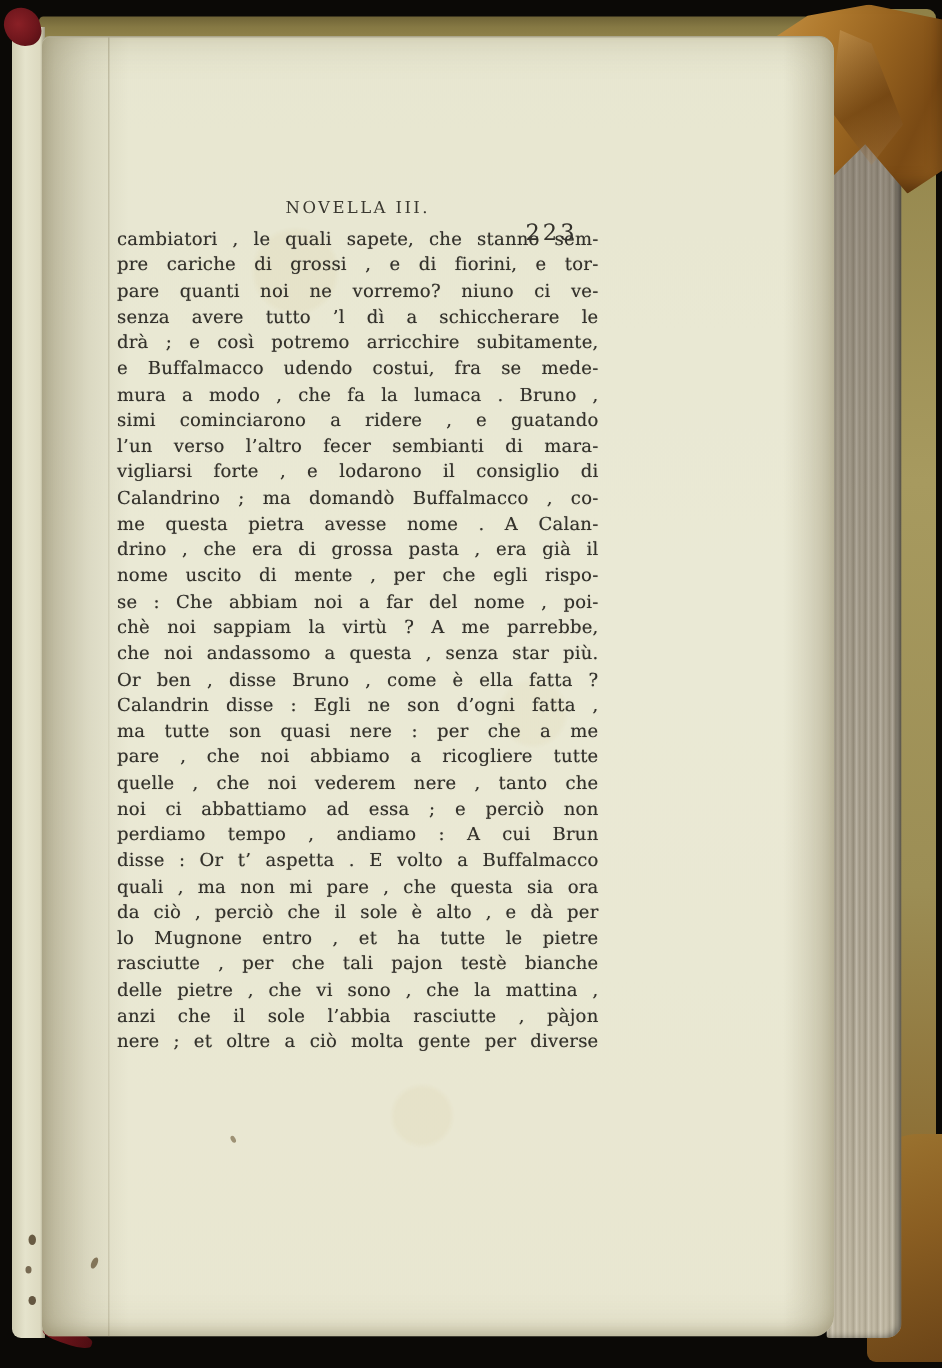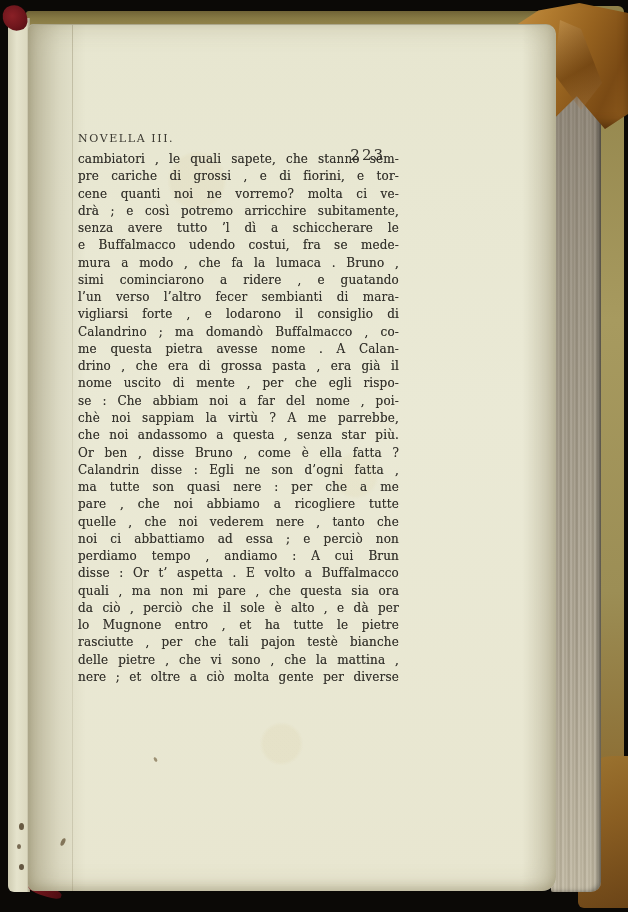--- a/index.html
+++ b/index.html
@@ -99,20 +99,21 @@
   .b5 { left:126px; top:732px; width:3px; height:5px; background:#6b5835; opacity:0.6; transform:rotate(-30deg); }
 
   
   .text-block {
     left:50px; top:107px; width:321px;
     color:#33312b;
   }
   .header-row {
     position:relative; height:17px; margin-bottom:2px;
     font-size:11px; letter-spacing:1.6px;
+    text-align:center;
   }
   .running-title { color:#3a3830; }
   .page-number {
     position:absolute; right:14px; top:-3px;
     font-size:15px; letter-spacing:2px; color:#33312b;margin-top:17px;
   }
   .line {
     height:17.28px; line-height:17.28px;
     font-size:12px; letter-spacing:0.15px;
     text-align:justify; text-align-last:justify;
@@ -144,23 +145,23 @@
   <div class="abs blemish b5"></div>
 
   <div class="abs text-block">
     <div class="header-row">
       <span class="running-title">NOVELLA III.</span>
       <span class="page-number">223</span>
     </div>
     <div id="body-lines">
         <div class="line">cambiatori , le quali sapete, che stanno sem-</div>
         <div class="line">pre cariche di grossi , e di fiorini, e tor-</div>
-        <div class="line">cene quanti noi ne vorremo? molta ci ve-</div>
+        <div class="line">pare quanti noi ne vorremo? niuno ci ve-</div>
+        <div class="line">senza avere tutto ’l dì a schiccherare le</div>
         <div class="line">drà ; e così potremo arricchire subitamente,</div>
-        <div class="line">senza avere tutto ’l dì a schiccherare le</div>
         <div class="line">e Buffalmacco udendo costui, fra se mede-</div>
         <div class="line">mura a modo , che fa la lumaca . Bruno ,</div>
         <div class="line">simi cominciarono a ridere , e guatando</div>
         <div class="line">l’un verso l’altro fecer sembianti di mara-</div>
         <div class="line">vigliarsi forte , e lodarono il consiglio di</div>
         <div class="line">Calandrino ; ma domandò Buffalmacco , co-</div>
         <div class="line">me questa pietra avesse nome . A Calan-</div>
         <div class="line">drino , che era di grossa pasta , era già il</div>
         <div class="line">nome uscito di mente , per che egli rispo-</div>
         <div class="line">se : Che abbiam noi a far del nome , poi-</div>
@@ -172,16 +173,17 @@
         <div class="line">pare , che noi abbiamo a ricogliere tutte</div>
         <div class="line">quelle , che noi vederem nere , tanto che</div>
         <div class="line">noi ci abbattiamo ad essa ; e perciò non</div>
         <div class="line">perdiamo tempo , andiamo : A cui Brun</div>
         <div class="line">disse : Or t’ aspetta . E volto a Buffalmacco</div>
         <div class="line">quali , ma non mi pare , che questa sia ora</div>
         <div class="line">da ciò , perciò che il sole è alto , e dà per</div>
         <div class="line">lo Mugnone entro , et ha tutte le pietre</div>
         <div class="line">rasciutte , per che tali pajon testè bianche</div>
         <div class="line">delle pietre , che vi sono , che la mattina ,</div>
+        <div class="line">anzi che il sole l’abbia rasciutte , pàjon</div>
         <div class="line">nere ; et oltre a ciò molta gente per diverse</div>
       </div>
   </div>
 </div>
 
 </body></html>

